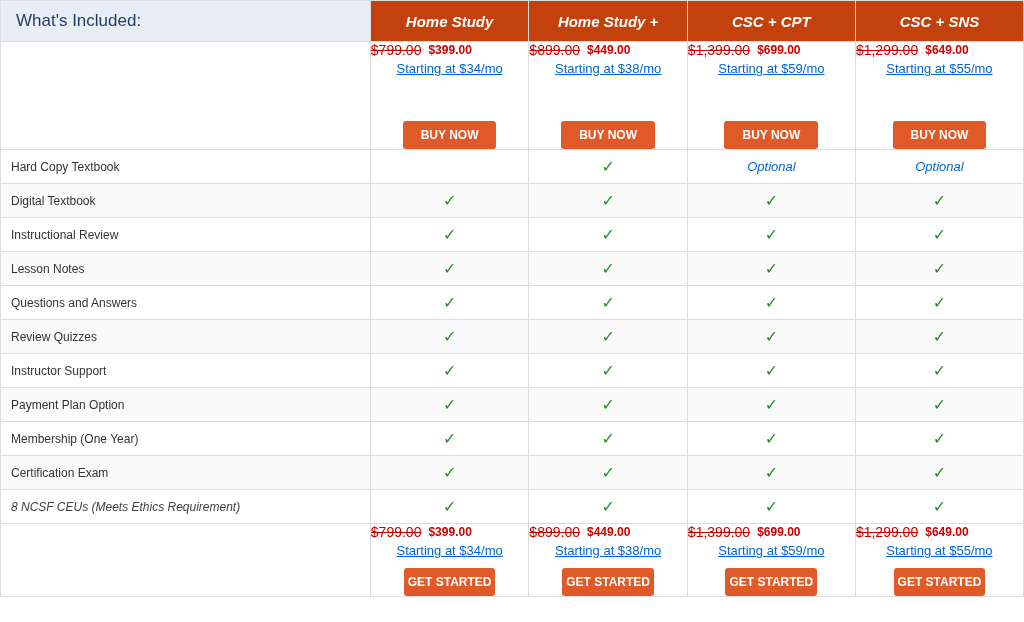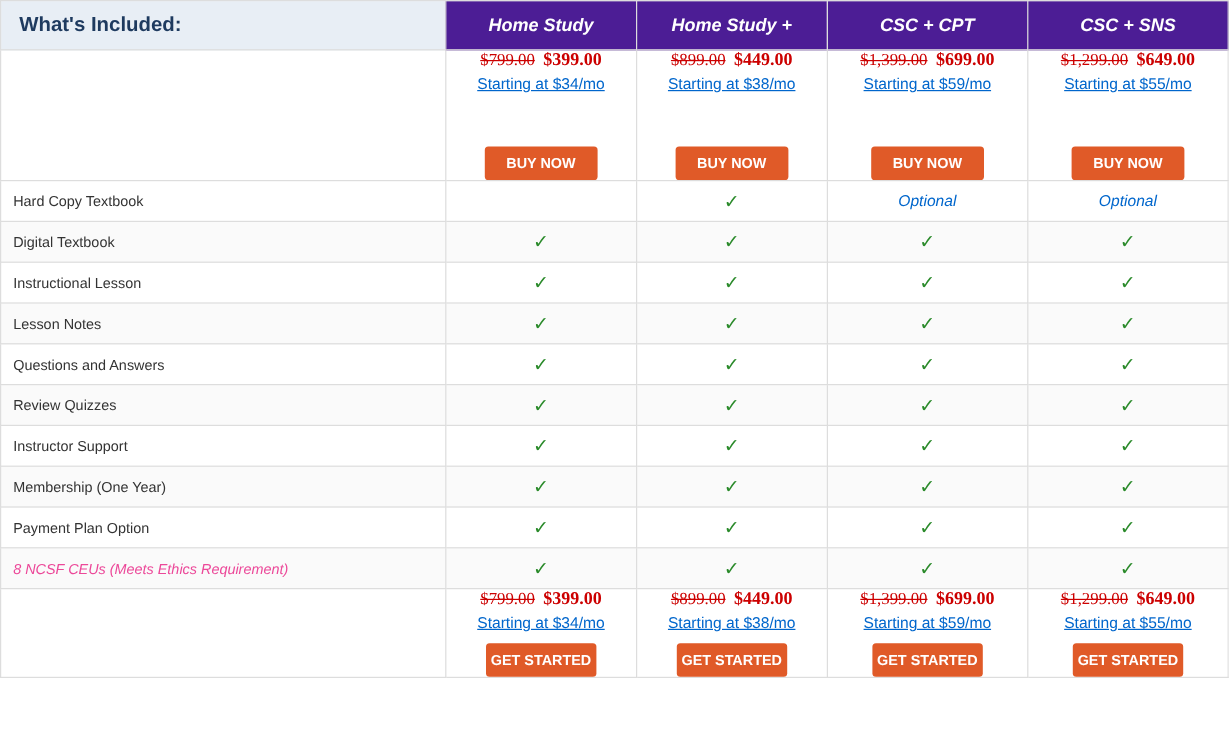--- a/index.html
+++ b/index.html
@@ -15,62 +15,62 @@
     }
 
     .pricing-table td.feature-name {
       text-align: left;
       padding: 7px 10px;
       font-size: 12px;
       color: #333;
     }
 
     .pricing-table td.feature-name.ncsf {
-      color: #ec4899;
+      color: #404040;
       font-style: italic;
     }
 
     
     .col-header {
-      background: #4c1d95;
+      background: #c2410c;
       color: #fff;
       font-style: italic;
       font-weight: bold;
       font-size: 15px;
       padding: 10px 5px;
     }
 
     
     .whats-included-cell {
       background: #e8eef5;
       text-align: left !important;
       padding: 10px 15px !important;
       font-size: 17px;
-      font-weight: bold;
+      font-weight: normal;
       color: #1e3a5f;
       vertical-align: middle;
     }
 
     
     .price-cell {
       padding: 8px 5px;
       vertical-align: top;
     }
 
     .old-price {
       color: #cc0000;
       text-decoration: line-through;
       font-size: 14px;
       margin-right: 3px;
     }
 
     .new-price {
       color: #cc0000;
       font-weight: bold;
-      font-size: 15px;
+      font-size: 12px;
     }
 
     .starting-at {
       display: block;
       color: #0066cc;
       text-decoration: underline;
       font-size: 13px;
       margin: 3px 0 6px 0;
       cursor: pointer;
     }
@@ -120,21 +120,21 @@
       border: none;
       padding: 7px 4px;
       font-size: 12px;
       font-weight: bold;
       cursor: pointer;
       text-transform: uppercase;
       border-radius: 3px;
       margin-top: 4px;
     }
 
-    .price-line { display: flex; align-items: center; justify-content: center; gap: 4px; font-family: Liberation Serif, serif; }
+    .price-line { display: flex; align-items: center; gap: 4px; }
   </style>
 </head>
 <body>
 
 <table class="pricing-table">
 
   <thead>
     <tr>
       <td class="whats-included-cell">
         <span>What's Included:</span>
@@ -193,21 +193,21 @@
         <td><span class="optional-text">Optional</span></td>
       </tr>
       <tr class="feature-row">
         <td class="feature-name">Digital Textbook</td>
         <td><span class="check">✓</span></td>
         <td><span class="check">✓</span></td>
         <td><span class="check">✓</span></td>
         <td><span class="check">✓</span></td>
       </tr>
       <tr class="feature-row">
-        <td class="feature-name">Instructional Lesson</td>
+        <td class="feature-name">Instructional Review</td>
         <td><span class="check">✓</span></td>
         <td><span class="check">✓</span></td>
         <td><span class="check">✓</span></td>
         <td><span class="check">✓</span></td>
       </tr>
       <tr class="feature-row">
         <td class="feature-name">Lesson Notes</td>
         <td><span class="check">✓</span></td>
         <td><span class="check">✓</span></td>
         <td><span class="check">✓</span></td>
@@ -228,28 +228,35 @@
         <td><span class="check">✓</span></td>
       </tr>
       <tr class="feature-row">
         <td class="feature-name">Instructor Support</td>
         <td><span class="check">✓</span></td>
         <td><span class="check">✓</span></td>
         <td><span class="check">✓</span></td>
         <td><span class="check">✓</span></td>
       </tr>
       <tr class="feature-row">
+        <td class="feature-name">Payment Plan Option</td>
+        <td><span class="check">✓</span></td>
+        <td><span class="check">✓</span></td>
+        <td><span class="check">✓</span></td>
+        <td><span class="check">✓</span></td>
+      </tr>
+      <tr class="feature-row">
         <td class="feature-name">Membership (One Year)</td>
         <td><span class="check">✓</span></td>
         <td><span class="check">✓</span></td>
         <td><span class="check">✓</span></td>
         <td><span class="check">✓</span></td>
       </tr>
       <tr class="feature-row">
-        <td class="feature-name">Payment Plan Option</td>
+        <td class="feature-name">Certification Exam</td>
         <td><span class="check">✓</span></td>
         <td><span class="check">✓</span></td>
         <td><span class="check">✓</span></td>
         <td><span class="check">✓</span></td>
       </tr>
       <tr class="feature-row">
         <td class="feature-name ncsf">8 NCSF CEUs (Meets Ethics Requirement)</td>
         <td><span class="check">✓</span></td>
         <td><span class="check">✓</span></td>
         <td><span class="check">✓</span></td>

